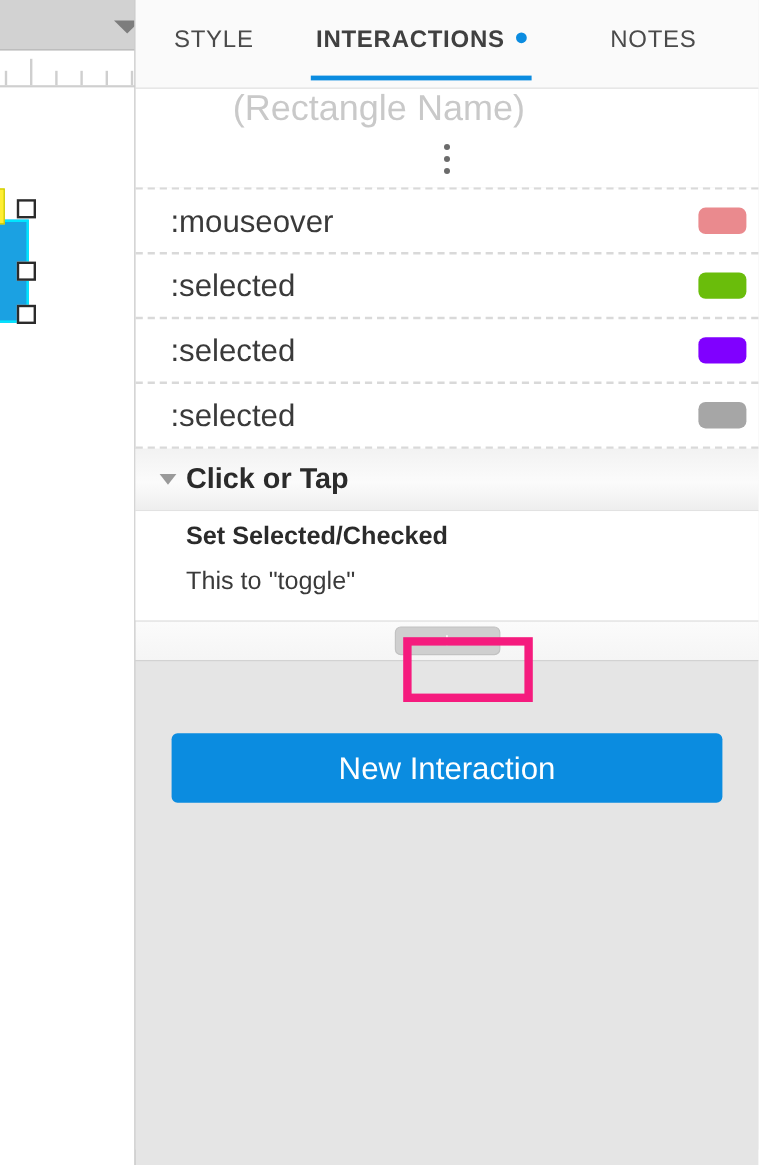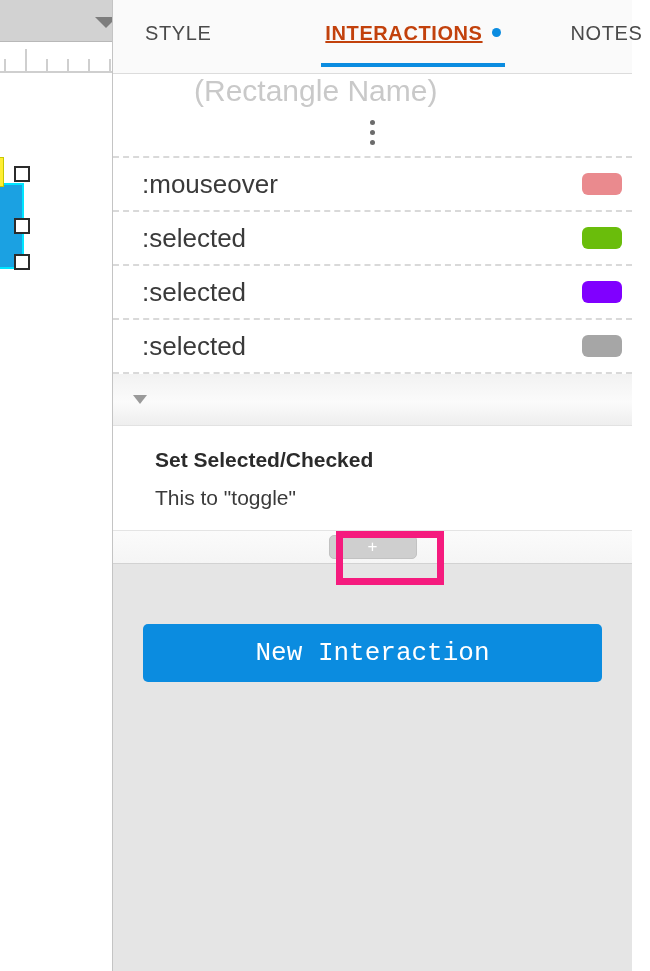--- a/index.html
+++ b/index.html
@@ -135,21 +135,21 @@
   .tab {
     position: relative;
     font-size: 20px;
     letter-spacing: 0.6px;
     color: #4a4a4a;
     padding: 0 4px 22px 4px;
     cursor: pointer;
     white-space: nowrap;
   }
   .tab.t-style       { margin-left: 28px; }
-  .tab.t-interactions{ margin-left: 106px; color: #c2410c; font-weight: bold; text-decoration: underline; }
+  .tab.t-interactions{ margin-left: 44px; color: #404040; font-weight: bold; }
   .tab.t-notes       { margin-left: 62px; }
 
   .tab.t-interactions .tab-dot {
     display: inline-block;
     width: 9px; height: 9px;
     border-radius: 50%;
     background: #0b8ce0;
     margin-left: 9px;
     vertical-align: middle;
     position: relative;
@@ -245,21 +245,21 @@
     border-right: 7px solid transparent;
     border-top: 9px solid #9a9a9a;
     margin-right: 8px;
   }
   .event-title {
     font-size: 24px;
     font-weight: bold;
     color: #2b2b2b;
   }
 
-  .action-block { background: #ffffff; padding: 22px 0 8px 0; }
+  .action-block { background: #ffffff; padding: 9px 0 8px 0; }
   .action-title {
     font-size: 21px;
     font-weight: bold;
     color: #2b2b2b;
     padding-left: 42px;
     margin-bottom: 14px;
   }
   .action-detail {
     font-size: 21px;
     color: #3a3a3a;
@@ -306,21 +306,21 @@
     padding: 60px 30px 0 30px;
     height: calc(971px - 74px - 82px - 4*56px - 52px - 96px - 36px);
   }
   .cta-btn {
     width: 100%;
     height: 58px;
     background: #0b8ce0;
     border: none;
     border-radius: 5px;
     color: #ffffff;
-    font-family: Liberation Mono, monospace;
+    font-family: Liberation Sans, sans-serif;
     font-size: 26px;
     cursor: pointer;
   }
 </style>
 </head>
 <body>
 
 <div id="app">
 
   <div class="canvas-area">
@@ -399,20 +399,21 @@
 
       <div class="state-row">
         <span class="state-label">:selected</span>
         <span class="state-swatch" style="background:#a6a6a6"></span>
       </div>
     </div>
 
     <div class="event-group">
       <div class="event-header">
         <span class="disclosure"></span>
+        <span class="event-title">Click or Tap</span>
       </div>
 
       <div class="action-block">
         <div class="action-title">Set Selected/Checked</div>
         <div class="action-detail">This to "toggle"</div>
       </div>
     </div>
 
     <div class="add-bar">
       <div class="add-btn">+</div>

